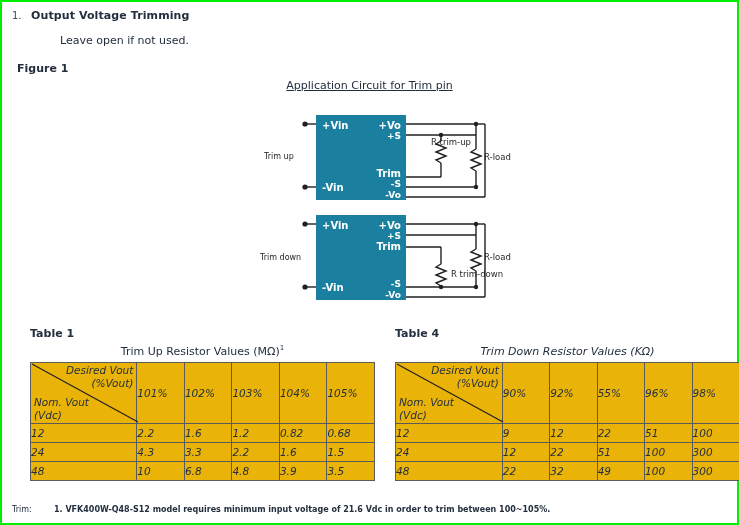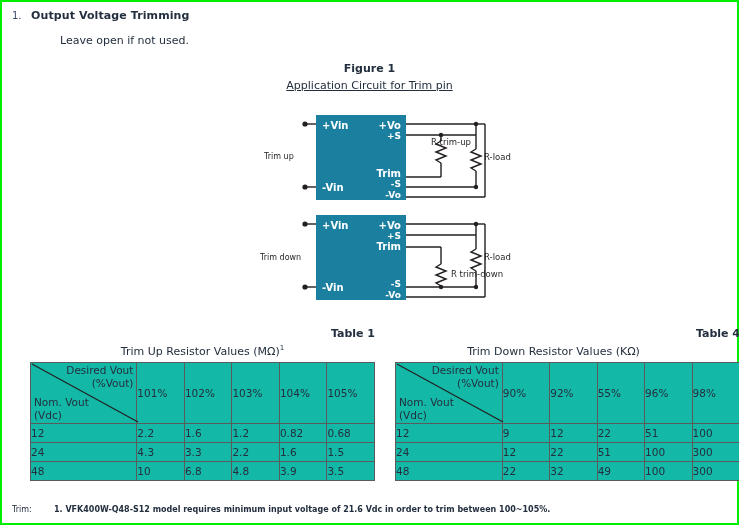--- a/index.html
+++ b/index.html
@@ -29,49 +29,50 @@
     letter-spacing:.1px;
   }
   .sec-body{
     position:absolute;left:58px;top:32px;
     font-size:11px;color:#232f3e;
   }
 
   
   .fig-title{
     position:absolute;left:0;right:0;top:60px;
-    text-align:center;font-size:11px;font-weight:bold;color:#232f3e;
+    font-size:11px;font-weight:bold;color:#232f3e;padding-left:15px;
   }
   .fig-sub{
     position:absolute;left:0;right:0;top:77px;
     text-align:center;font-size:11px;color:#232f3e;text-decoration:underline;
   }
 
   
   .circuit{position:absolute;left:0;top:0;width:739px;height:525px;
            pointer-events:none;}
   .circuit svg{display:block;}
 
   
   .tbl-title{
     position:absolute;font-size:11px;font-weight:bold;color:#232f3e;
-    text-align:right;
+    text-align:left;
   }
   .tbl-sub{
     position:absolute;font-size:11px;color:#232f3e;text-align:center;
   }
   .tbl-sub sup{font-size:7px;vertical-align:super;}
 
   
   table.dt{
     position:absolute;
     border-collapse:collapse;
     font-size:10.5px;
     color:#232f3e;
-    background:#14b8a6;
+    background:#eab308;
+    font-style:italic;
   }
   table.dt td{
     border:1px solid #5b5b5b;
     text-align:left;
     height:18px;
     padding:0;
   }
   table.dt td.corner{
     padding:0;
     position:relative;
@@ -272,21 +273,21 @@
         <td>10</td>
         <td>6.8</td>
         <td>4.8</td>
         <td>3.9</td>
         <td>3.5</td>
       </tr>
     </tbody>
   </table>
 
   <div class="tbl-title" style="left:393px;top:325px;width:345px;">Table 4</div>
-  <div class="tbl-sub" style="left:379px;top:342px;width:345px;"><span>Trim Down Resistor Values (KΩ)</span><sup></sup></div>
+  <div class="tbl-sub" style="left:393px;top:342px;width:345px;font-style:italic;"><span>Trim Down Resistor Values (KΩ)</span><sup></sup></div>
 
   <table class="dt" style="left:393px;top:360px;width:345px;">
     <tbody>
       <tr>
         <td class="corner nom">
           <div class="corner-inner">
             <svg width="108" height="60" viewBox="0 0 108 60">
               <line x1="1" y1="1" x2="107" y2="59" stroke="#231f20" stroke-width="1.2"></line>
             </svg>
             <div class="lbl-top">

